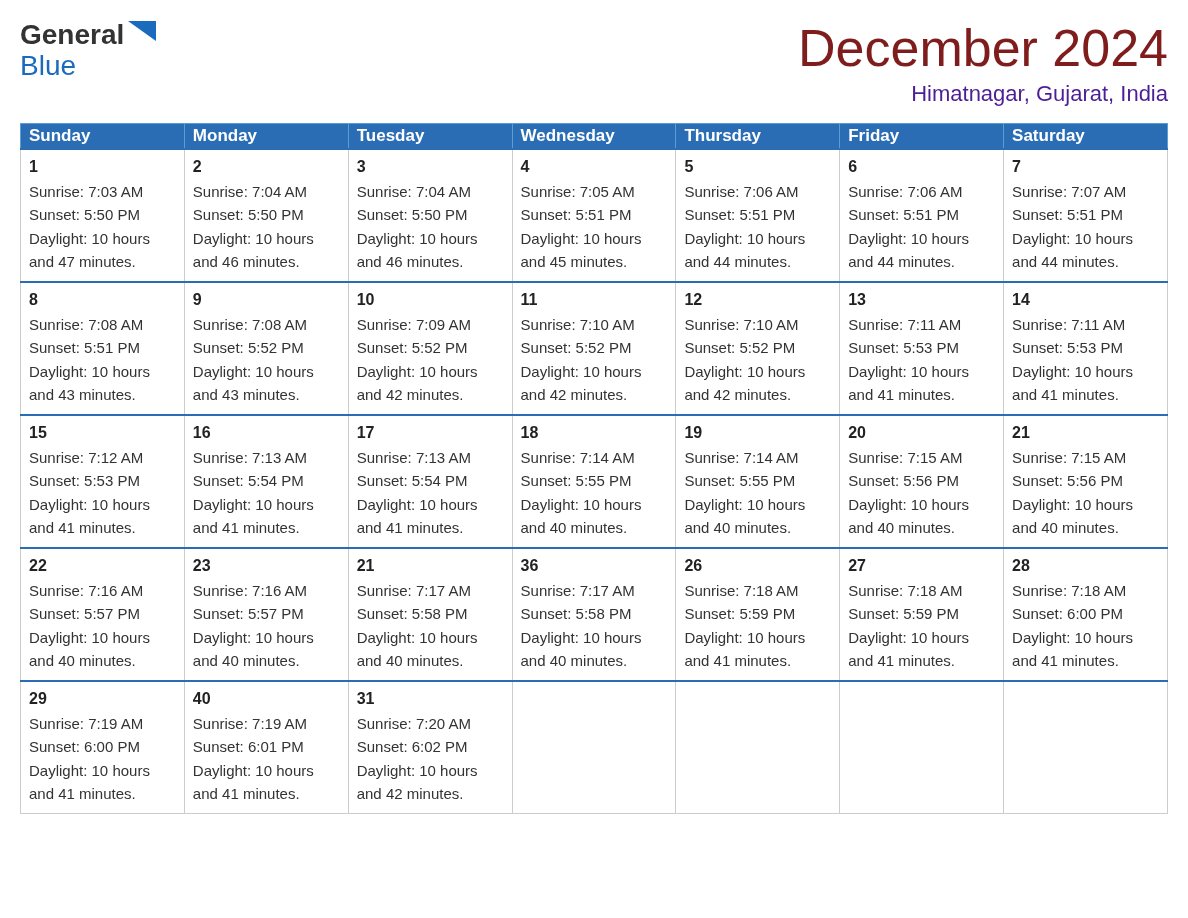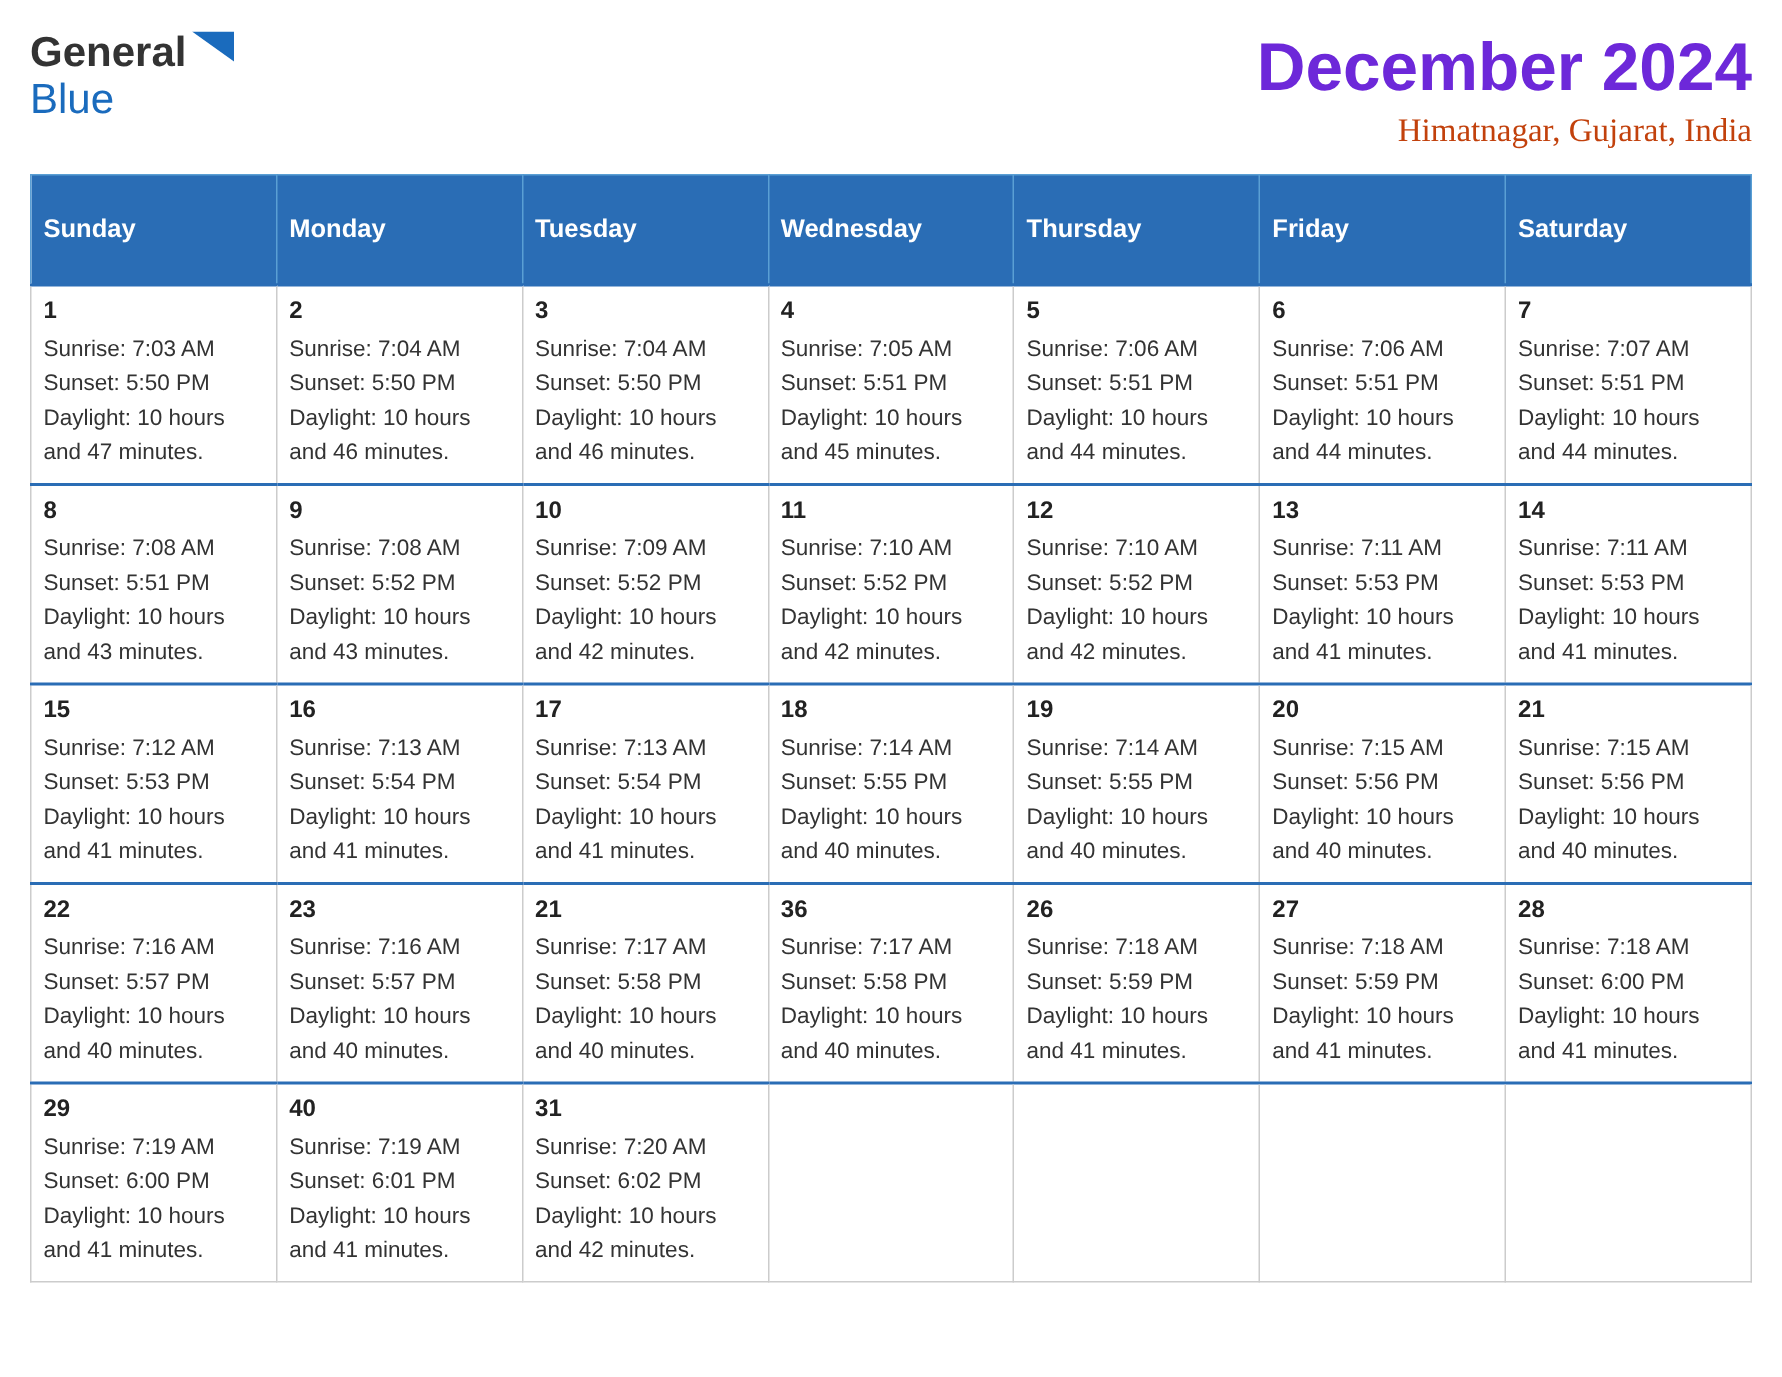--- a/index.html
+++ b/index.html
@@ -18,42 +18,41 @@
     }
     .logo {
       display: flex;
       align-items: center;
       gap: 4px;
     }
     .title-section {
       text-align: right;
     }
     .month-title {
-      font-size: 45px;
-      font-weight: bold;
-      color: #6d28d9;
+      font-size: 52px;
+      font-weight: normal;
+      color: #7f1d1d;
       line-height: 1.1;
     }
     .location {
       font-size: 22px;
-      color: #c2410c;
+      color: #4c1d95;
       margin-top: 4px;
-      font-family: Liberation Serif, serif;
     }
     .calendar {
       width: 100%;
       border-collapse: collapse;
       border: 1px solid #aaa;
     }
     .calendar th {
       background: #2a6db5;
       color: #fff;
       font-size: 17px;
       font-weight: bold;
-      padding: 26px 8px;
+      padding: 2px 8px;
       text-align: left;
       border: 1px solid #5a9fd4;
       margin-left: 32px;
     }
     .calendar td {
       vertical-align: top;
       padding: 8px;
       border: 1px solid #ccc;
       width: 14.28%;
       min-height: 110px;

